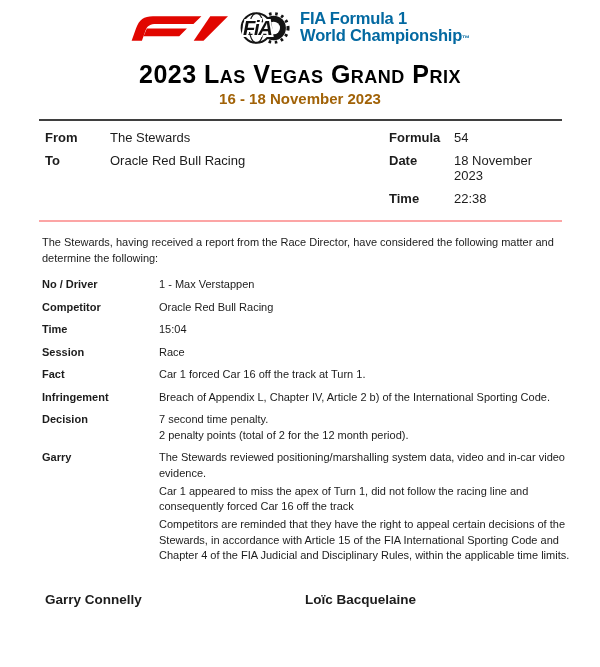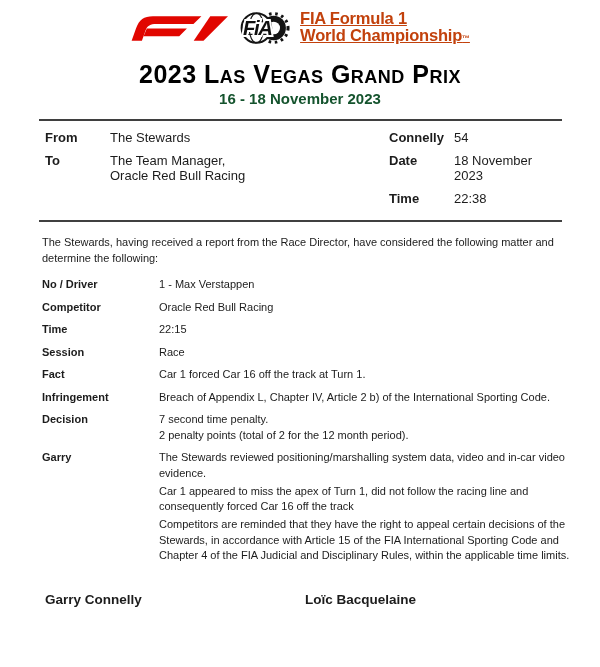--- a/index.html
+++ b/index.html
@@ -12,32 +12,32 @@
   
   .brand { display: flex; align-items: center; justify-content: center; gap: 9px; padding-top: 8px; }
   .f1-logo { width: 98px; height: 25px; display: block; }
   .f1-logo path { fill: #e10600; }
   .fia-emblem { width: 54px; height: 40px; display: block; }
   .fia-text {
     font-family: "Liberation Sans", sans-serif; font-style: italic; font-weight: bold;
     font-size: 24px; fill: #101010; stroke: #ffffff; stroke-width: 4.5px;
     paint-order: stroke; letter-spacing: -1.5px;
   }
-  .wordmark { font-size: 16.5px; font-weight: 600; color: #c2410c; line-height: 17px; letter-spacing: -0.2px; text-decoration: underline; }
+  .wordmark { font-size: 16.5px; font-weight: 600; color: #0369a1; line-height: 17px; letter-spacing: -0.2px; }
   .tm { font-size: 8px; font-weight: bold; }
 
   
   .titleblock { text-align: center; margin-top: 12px; }
   .event-title { margin: 0; font-size: 25px; font-weight: bold; font-variant: small-caps; letter-spacing: 0.5px; color: #000000; }
-  .event-dates { font-size: 15px; font-weight: bold; margin-top: 1px; color: #14532d; }
+  .event-dates { font-size: 15px; font-weight: bold; margin-top: 1px; color: #a16207; }
 
   
   .meta {
     margin: 12px 38px 0 39px;
-    border-top: 2px solid #3f3f3f; border-bottom: 2px solid #404040;
+    border-top: 2px solid #3f3f3f; border-bottom: 2px solid #fca5a5;
     padding: 9px 0 6px 6px; display: flex;
   }
   .meta-left { width: 344px; }
   .meta-right { flex: 1; }
   .meta-row { display: flex; margin-bottom: 8px; font-size: 13px; line-height: 15px; }
   .meta-row .lbl { width: 65px; flex-shrink: 0; font-weight: bold; }
 
   
   .body-col { margin: 13px 25px 0 42px; font-size: 11px; line-height: 15.5px; }
   .intro { margin-bottom: 11px; }
@@ -83,28 +83,27 @@
 
   <section class="meta">
     <div class="meta-left">
       <div class="meta-row">
         <span class="lbl">From</span>
         <span>The Stewards</span>
       </div>
       <div class="meta-row">
         <span class="lbl">To</span>
         <span>
-          <div>The Team Manager,</div>
           <div>Oracle Red Bull Racing</div>
         </span>
       </div>
     </div>
     <div class="meta-right">
       <div class="meta-row">
-        <span class="lbl">Connelly</span>
+        <span class="lbl">Formula</span>
         <span>54</span>
       </div>
       <div class="meta-row">
         <span class="lbl">Date</span>
         <span>18 November 2023</span>
       </div>
       <div class="meta-row">
         <span class="lbl">Time</span>
         <span>22:38</span>
       </div>
@@ -117,21 +116,21 @@
     <div class="field-row">
       <span class="field-label">No / Driver</span>
       <span>1 - Max Verstappen</span>
     </div>
     <div class="field-row">
       <span class="field-label">Competitor</span>
       <span>Oracle Red Bull Racing</span>
     </div>
     <div class="field-row">
       <span class="field-label">Time</span>
-      <span>22:15</span>
+      <span>15:04</span>
     </div>
     <div class="field-row">
       <span class="field-label">Session</span>
       <span>Race</span>
     </div>
     <div class="field-row">
       <span class="field-label">Fact</span>
       <span>Car 1 forced Car 16 off the track at Turn 1.</span>
     </div>
     <div class="field-row">

